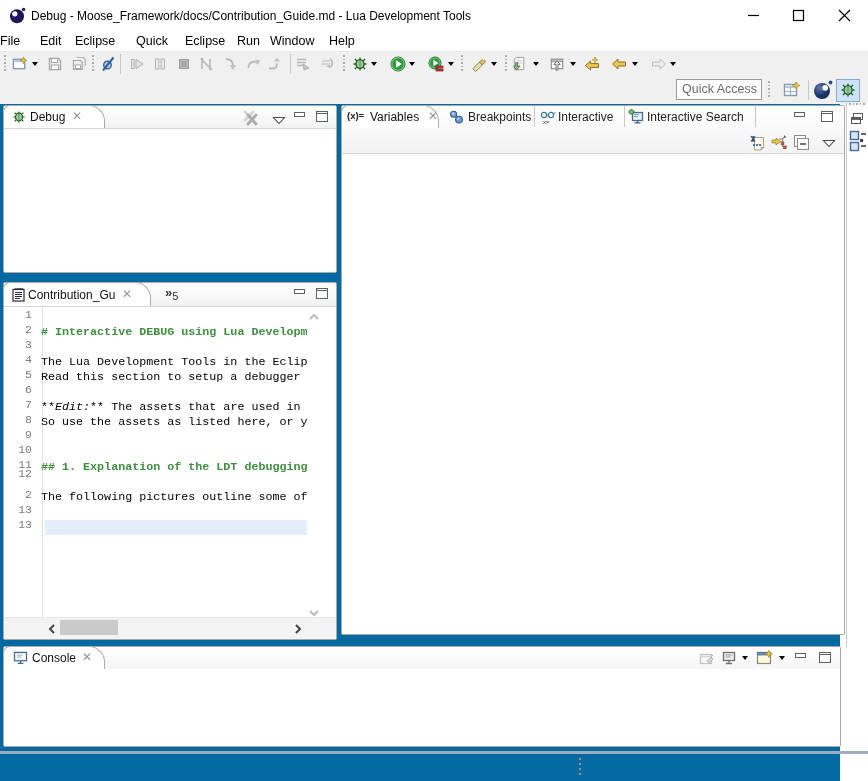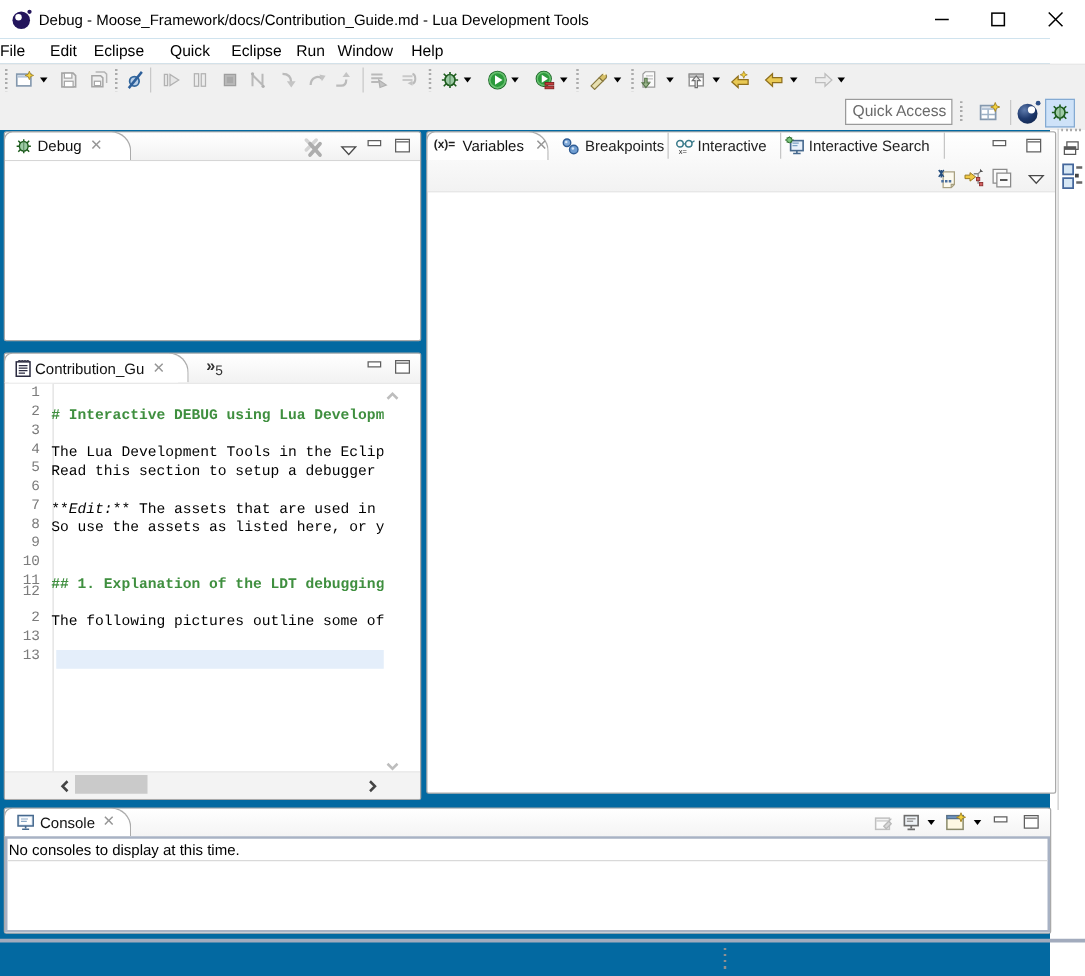--- a/index.html
+++ b/index.html
@@ -429,22 +429,18 @@
     <div class="darr" style="left:738px;top:9px"></div>
 
     <svg class="abs" style="left:752px;top:2px" width="18" height="18" viewBox="0 0 18 18">
       <rect x="1.5" y="3.5" width="13" height="11" fill="#fdf8e2" stroke="#8a8a6a" stroke-width="1.2"></rect>
       <path d="M1.5 3.5 h13 v2.4 h-13 z" fill="#6f95c0" stroke="#55708e"></path>
       <path d="M12.8 1.2 l1 2.6 2.6 1 -2.6 1 -1 2.6 -1-2.6 -2.6-1 2.6-1z" fill="#f3d23c" stroke="#a8892a" stroke-width="0.8"></path>
     </svg>
     <div class="darr" style="left:775px;top:9px"></div>
     <div class="minbtn" style="left:791px;top:6px"></div>
     <div class="maxbtn" style="left:815px;top:5px"></div>
-    <div id="console-inner">
-      <div class="abs" style="left:1px;top:2px;font-size:12px;">No consoles to display at this time.</div>
-      <div class="abs" style="left:0;top:17px;right:0;height:1px;background:#d9d9d9"></div>
-    </div>
   </div>
 
   <div class="abs" id="trim"></div>
   <div class="abs" style="left:579px;top:758px;width:2px;height:19px;background:repeating-linear-gradient(to bottom,#909090 0 2px,rgba(0,0,0,0) 2px 5px);"></div>
 
 </div>
 
 </body></html>

